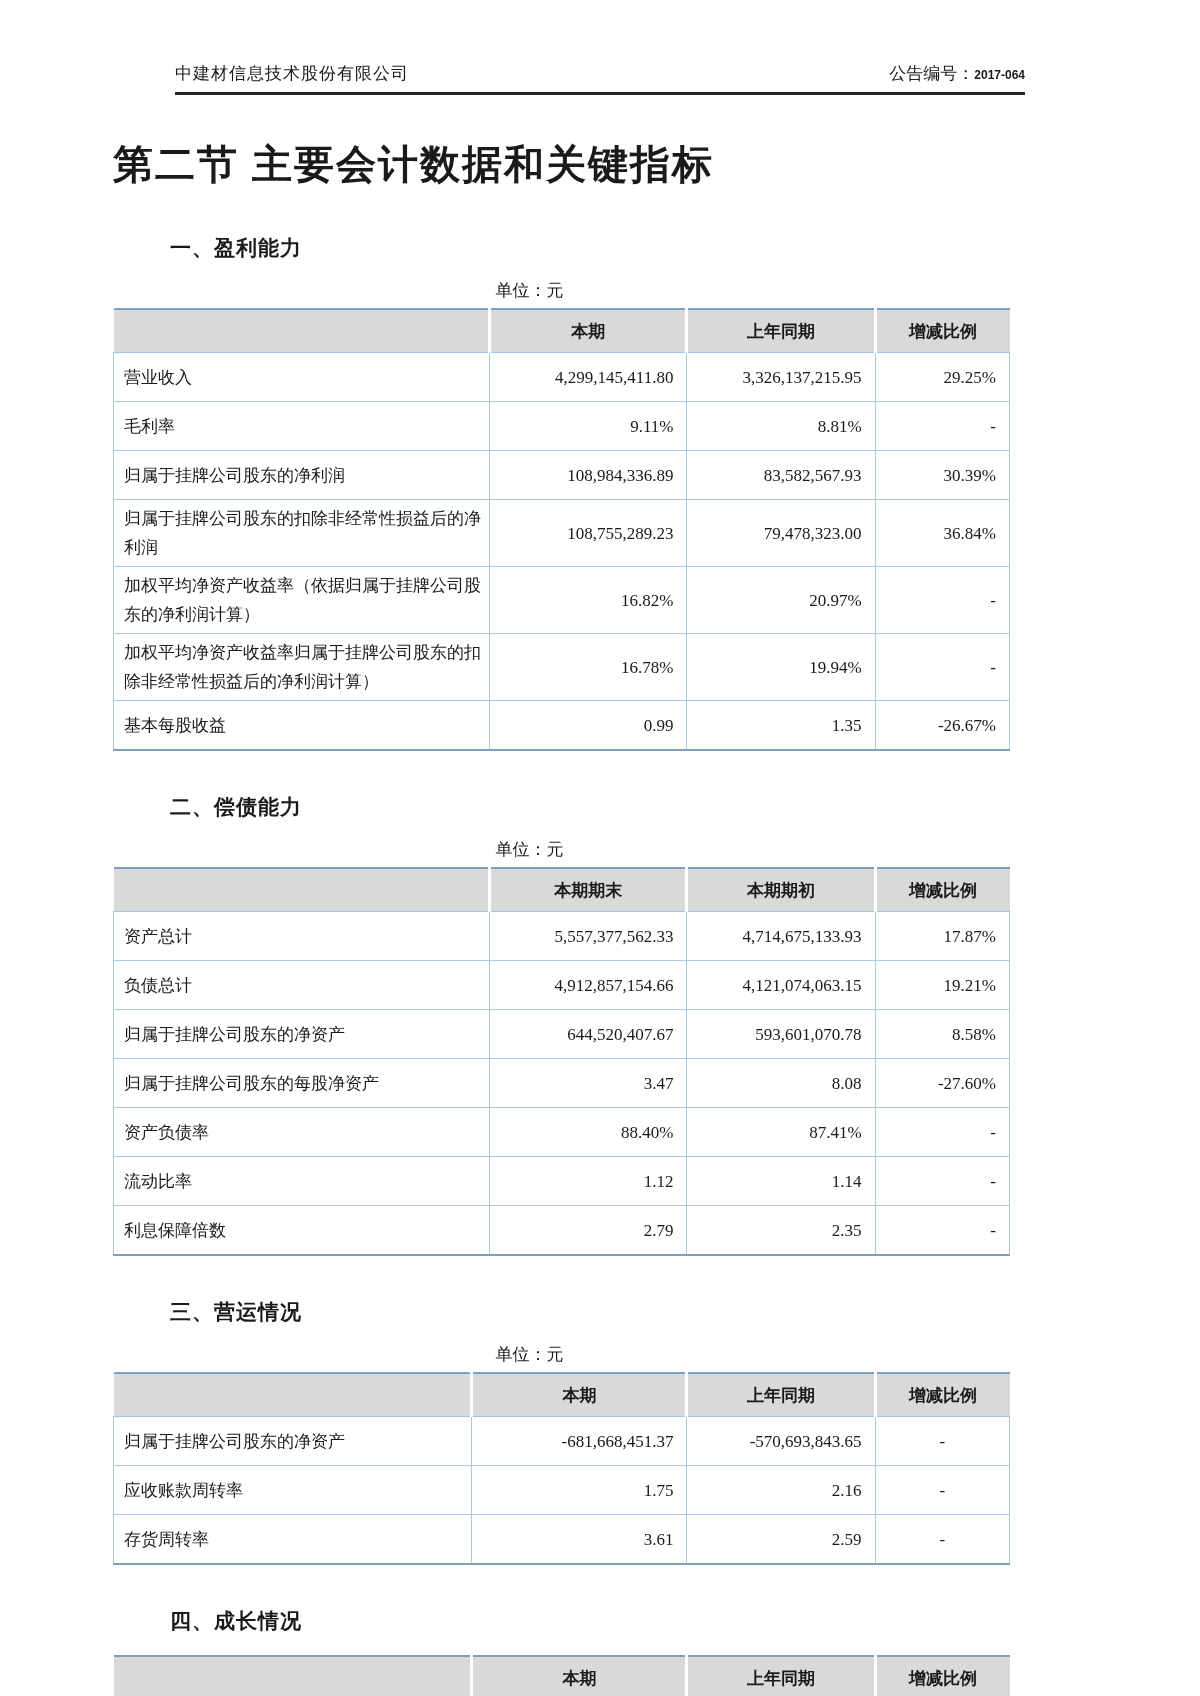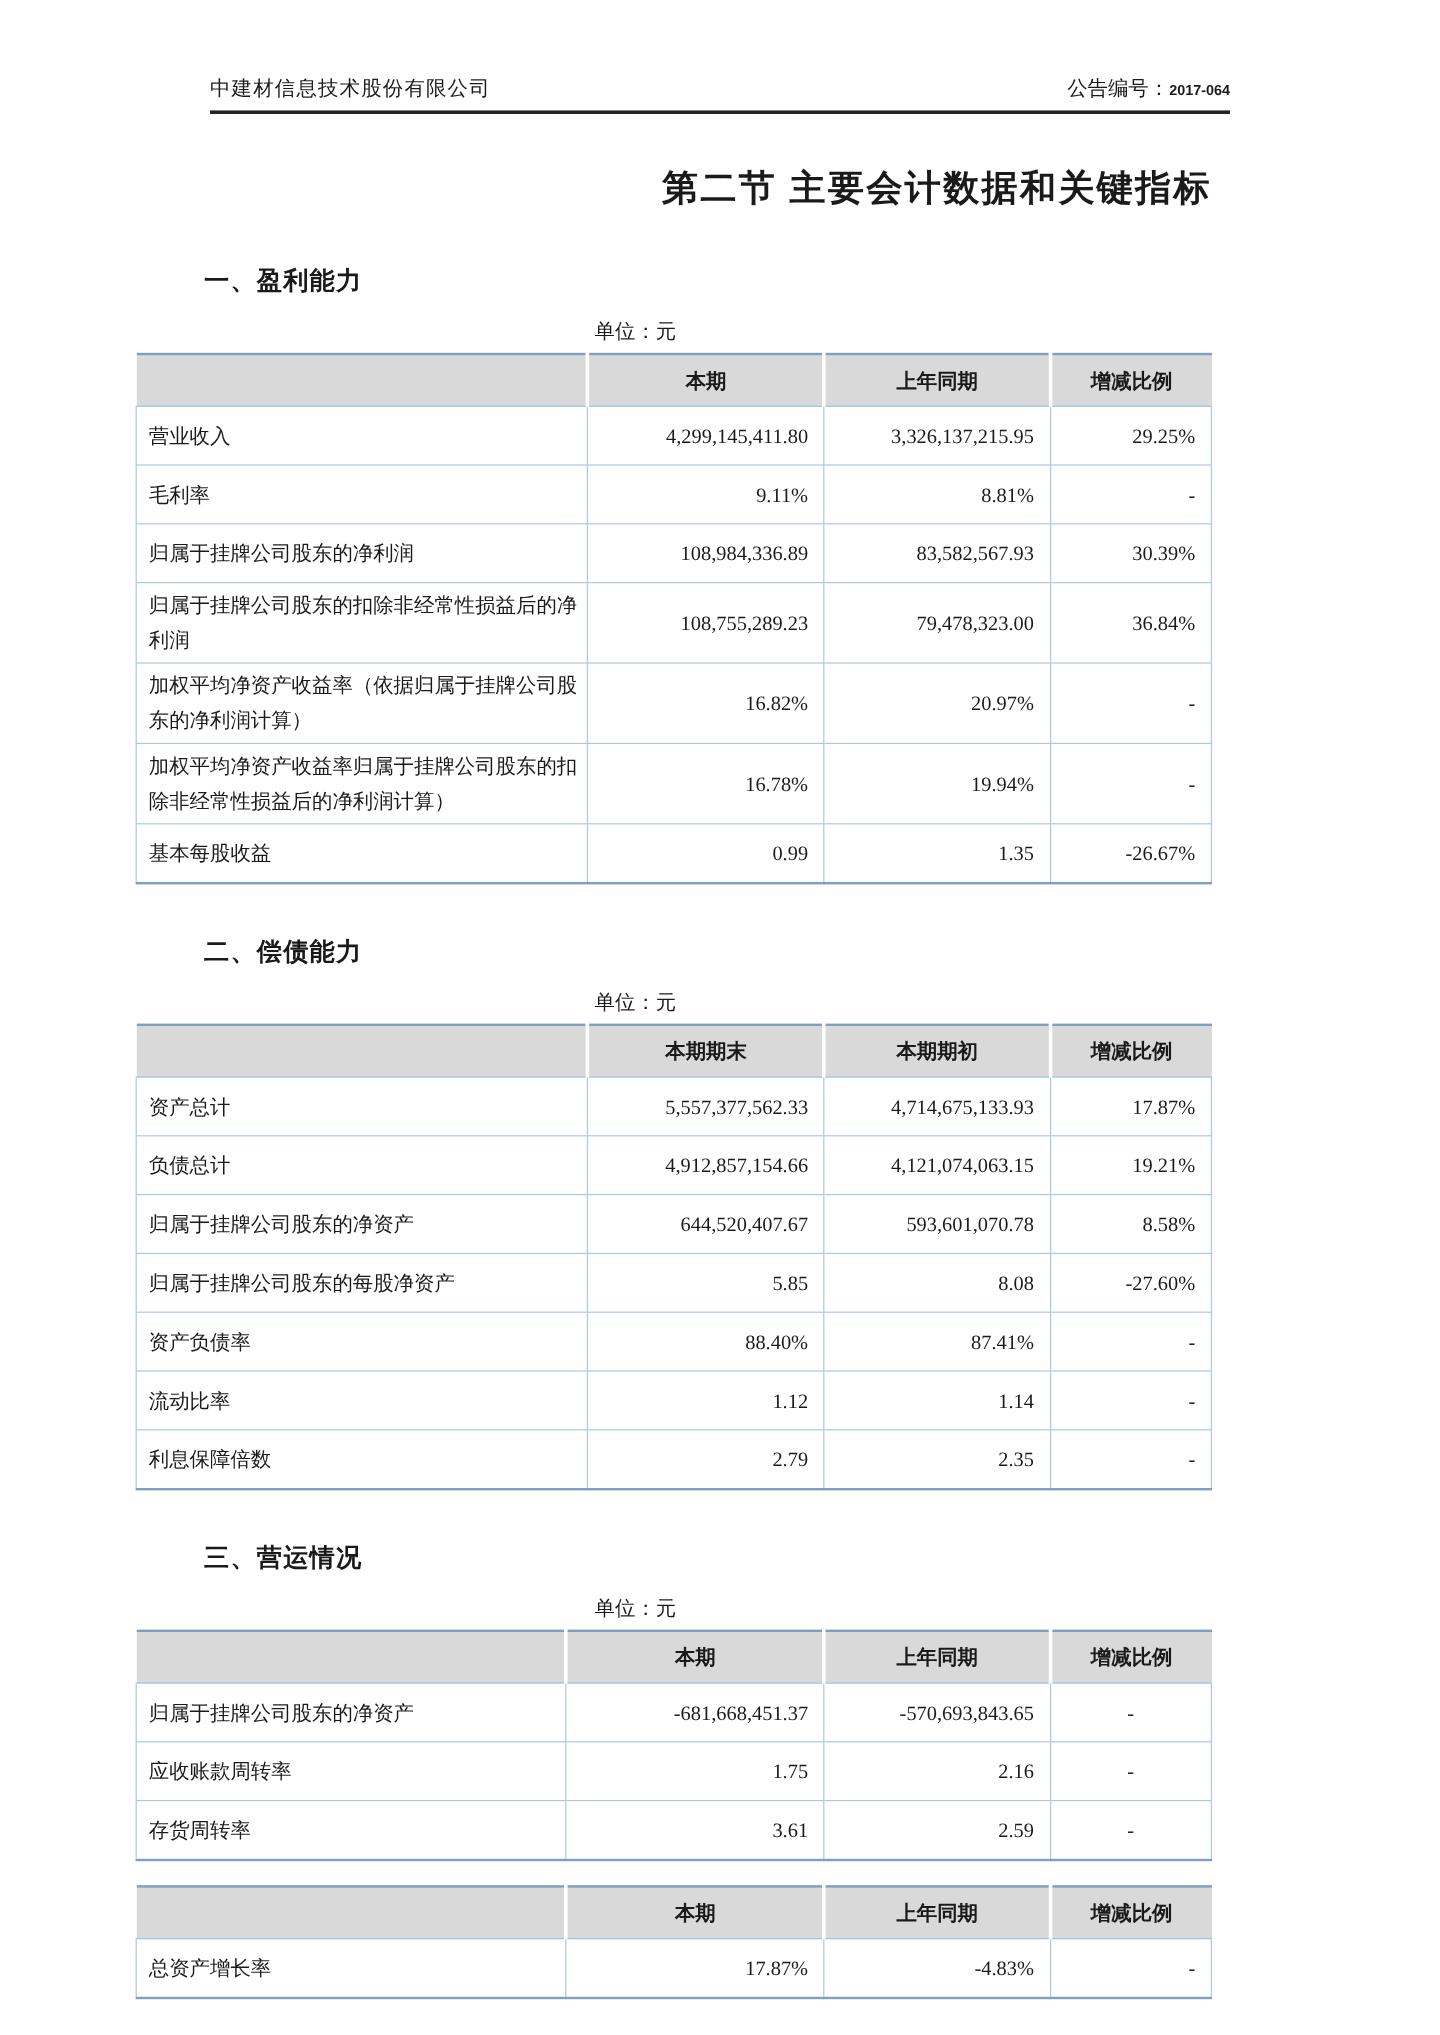--- a/index.html
+++ b/index.html
@@ -28,22 +28,22 @@
     padding-bottom: 7px;
     box-sizing: border-box;
   }
   .company { font-size: 17px; letter-spacing: 1px; }
   .announce { font-size: 17px; }
   .announce .no { font-family: "Liberation Sans", sans-serif; font-weight: bold; font-size: 12px; }
   
   .doc-title {
     font-family: "Liberation Sans", sans-serif;
     font-weight: bold;
-    font-size: 30px;
-    text-align: right;
+    font-size: 40px;
+    text-align: left;
     letter-spacing: 2px;
     margin: 42px 0 0 0;
   }
   
   h2.sec-heading {
     font-family: "Liberation Sans", sans-serif;
     font-weight: bold;
     font-size: 21px;
     margin: 42px 0 0 57px;
     letter-spacing: 1px;
@@ -197,21 +197,21 @@
               <td class="val">19.21%</td>
             </tr>
             <tr>
               <td class="lbl">归属于挂牌公司股东的净资产</td>
               <td class="val">644,520,407.67</td>
               <td class="val">593,601,070.78</td>
               <td class="val">8.58%</td>
             </tr>
             <tr>
               <td class="lbl">归属于挂牌公司股东的每股净资产</td>
-              <td class="val">5.85</td>
+              <td class="val">3.47</td>
               <td class="val">8.08</td>
               <td class="val">-27.60%</td>
             </tr>
             <tr>
               <td class="lbl">资产负债率</td>
               <td class="val">88.40%</td>
               <td class="val">87.41%</td>
               <td class="val">-</td>
             </tr>
             <tr>
@@ -263,20 +263,21 @@
             <tr>
               <td class="lbl">存货周转率</td>
               <td class="val">3.61</td>
               <td class="val">2.59</td>
               <td class="val">-</td>
             </tr>
           </tbody>
         </table>
       </section>
       <section>
+        <h2 class="sec-heading">四、成长情况</h2>
         <table class="tbl no-unit">
           <colgroup>
             <col style="width: 40%;">
             <col style="width: 24%;">
             <col style="width: 21%;">
             <col style="width: 15%;">
           </colgroup>
           <thead>
             <tr>
               <th></th>

